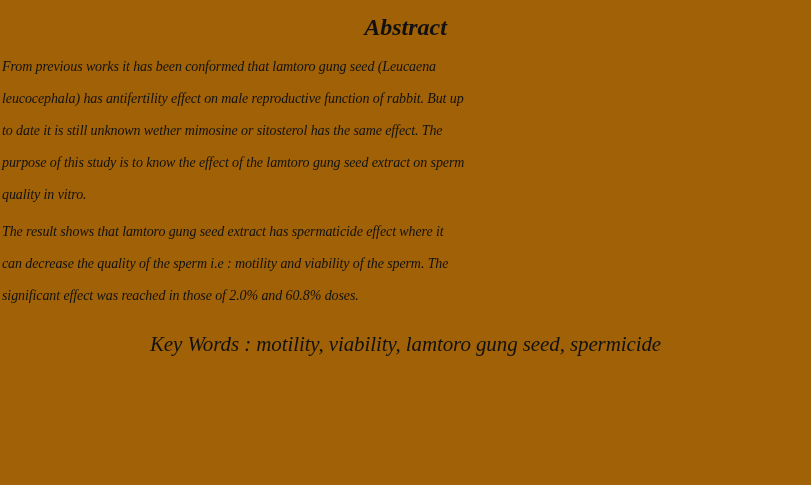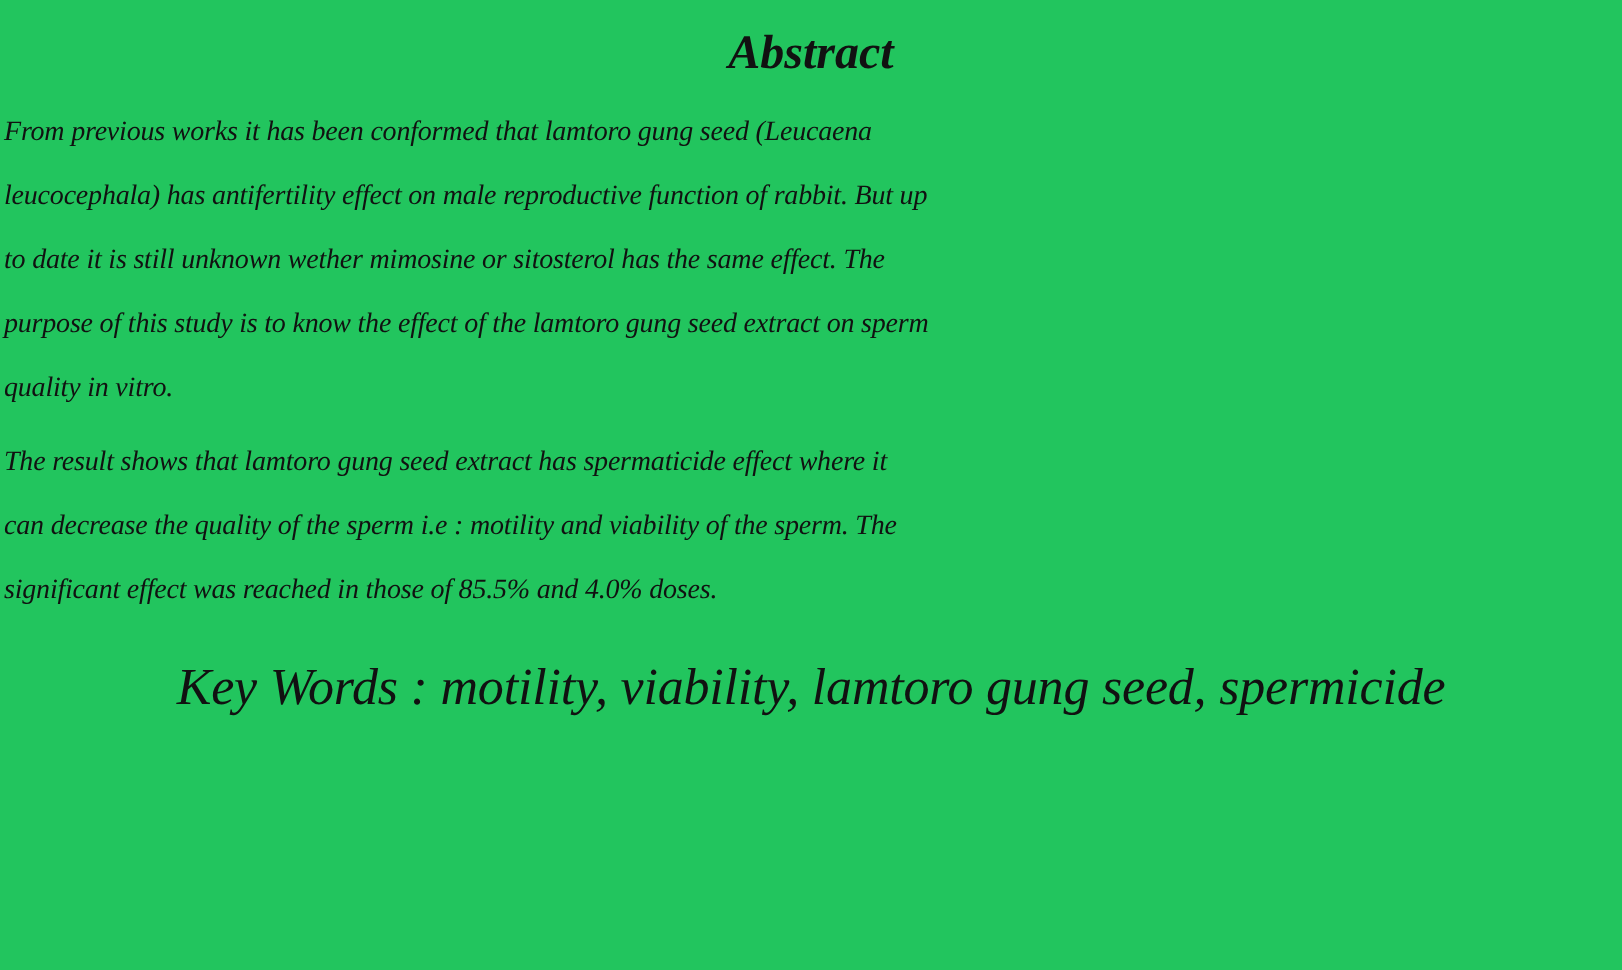--- a/index.html
+++ b/index.html
@@ -5,21 +5,21 @@
   html, body {
     margin: 0;
     padding: 0;
     background: #ffffff;
   }
   .page {
     position: relative;
     width: 811px;
     height: 485px;
     box-sizing: border-box;
-    background: #22c55e;
+    background: #a16207;
     color: #111111;
     font-family: "Liberation Serif", "DejaVu Serif", serif;
     font-style: italic;
     padding: 12px 2px 0 2px;
     overflow: hidden;
   }
   .abstract-title {
     margin: 0 0 9px 0;
     font-size: 24px;
     line-height: 30px;
@@ -30,37 +30,37 @@
   .abstract-para {
     margin: 0 0 5px 0;
     font-size: 14px;
     line-height: 32px;
     text-align: left;
     white-space: pre-line;
     letter-spacing: -0.1px;
   }
   .keywords-line {
     margin: 16px;
-    font-size: 26px;
+    font-size: 21px;
     line-height: 32px;
     text-align: center;
     letter-spacing: -0.1px;
   }
 </style>
 </head>
 <body>
 
 <div class="page">
   <h1 class="abstract-title">Abstract</h1>
 
   <p class="abstract-para">From previous works it has been conformed that lamtoro gung seed (Leucaena
 leucocephala) has antifertility effect on male reproductive function of rabbit. But up
 to date it is still unknown wether mimosine or sitosterol has the same effect. The
 purpose of this study is to know the effect of the lamtoro gung seed extract on sperm
 quality in vitro.</p>
 
 
   <p class="abstract-para">The result shows that lamtoro gung seed extract has spermaticide effect where it
 can decrease the quality of the sperm i.e : motility and viability of the sperm. The
-significant effect was reached in those of 85.5% and 4.0% doses.</p>
+significant effect was reached in those of 2.0% and 60.8% doses.</p>
 
   <p class="keywords-line">Key Words : motility, viability, lamtoro gung seed, spermicide</p>
 </div>
 
 </body></html>

